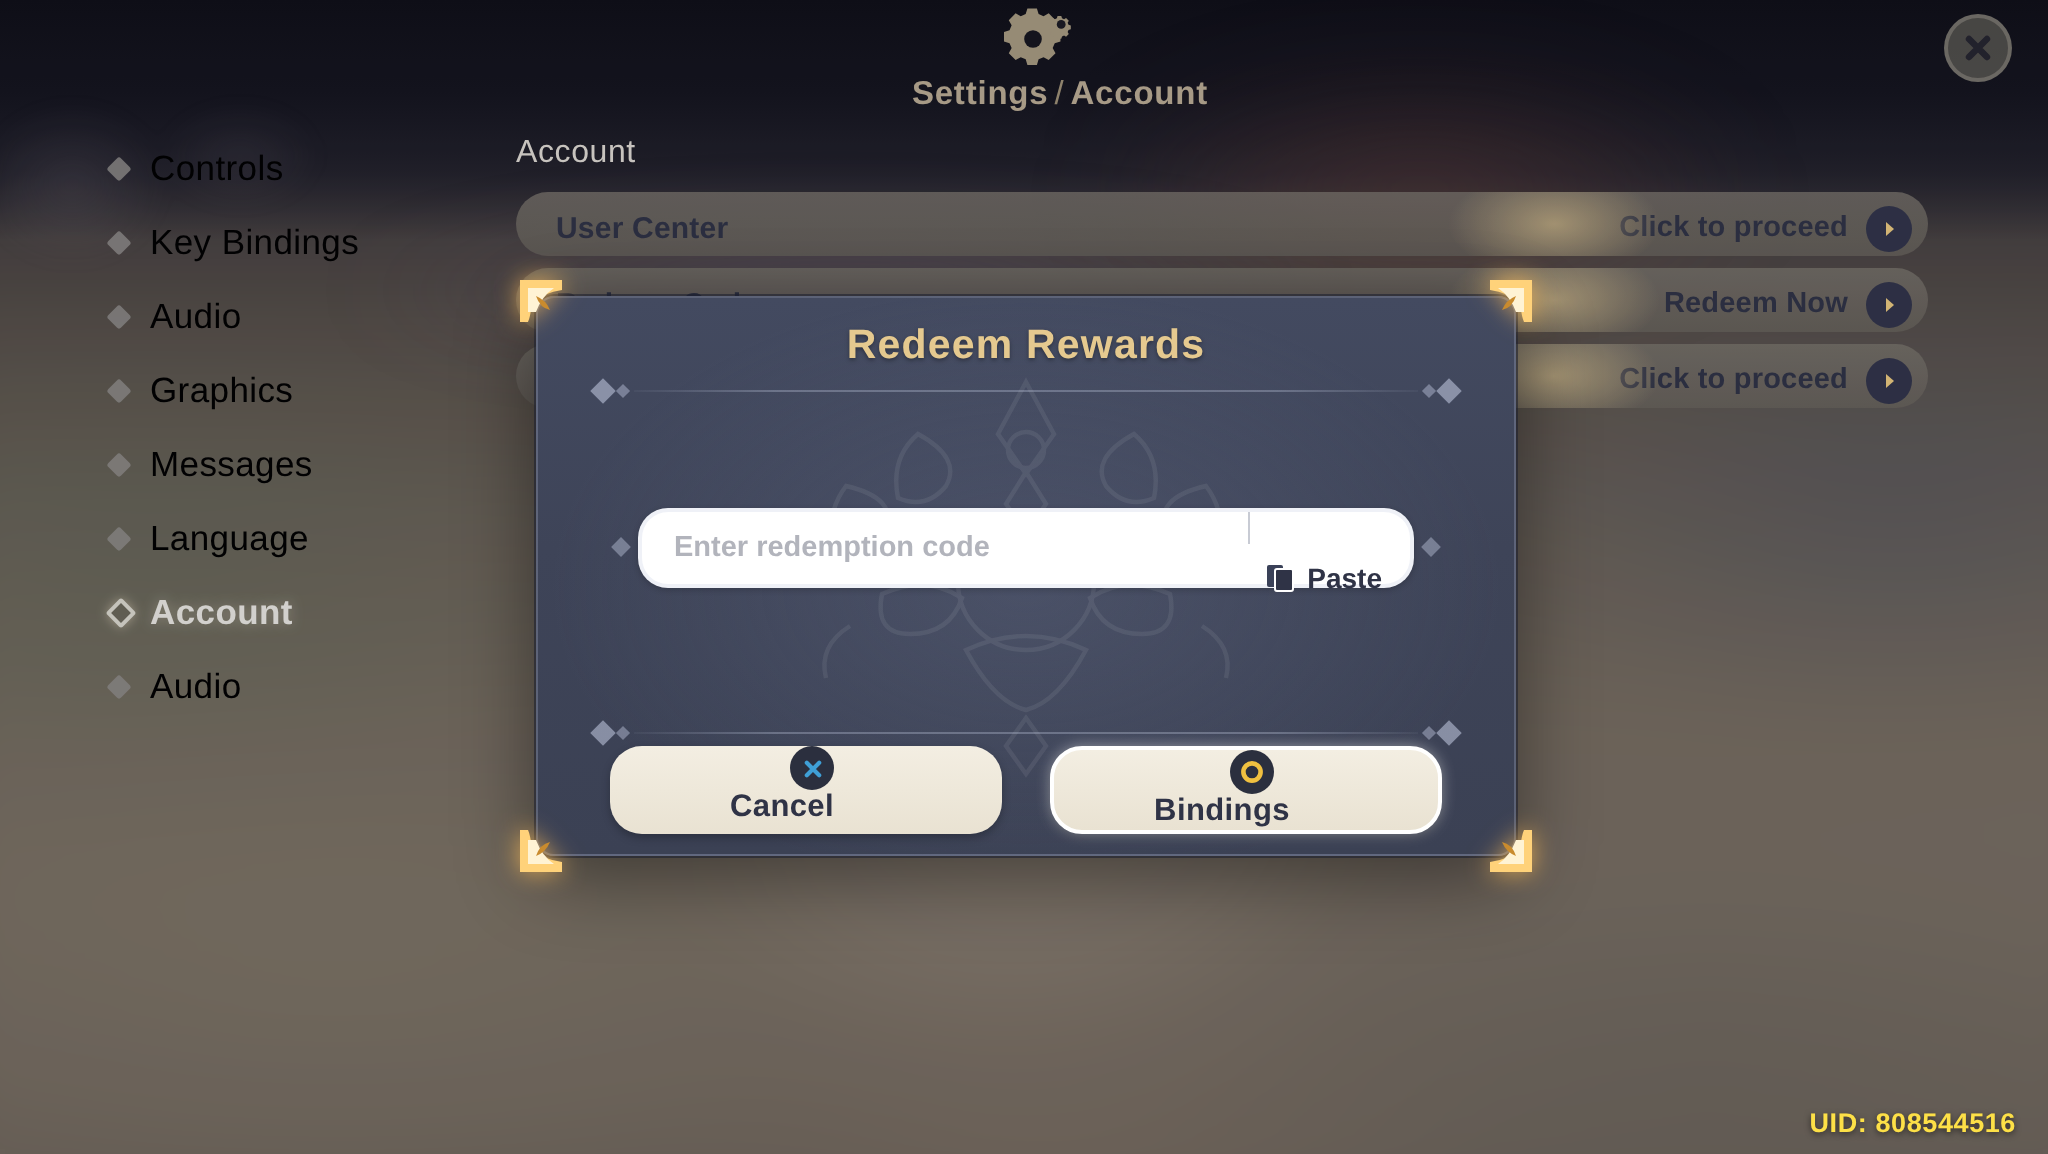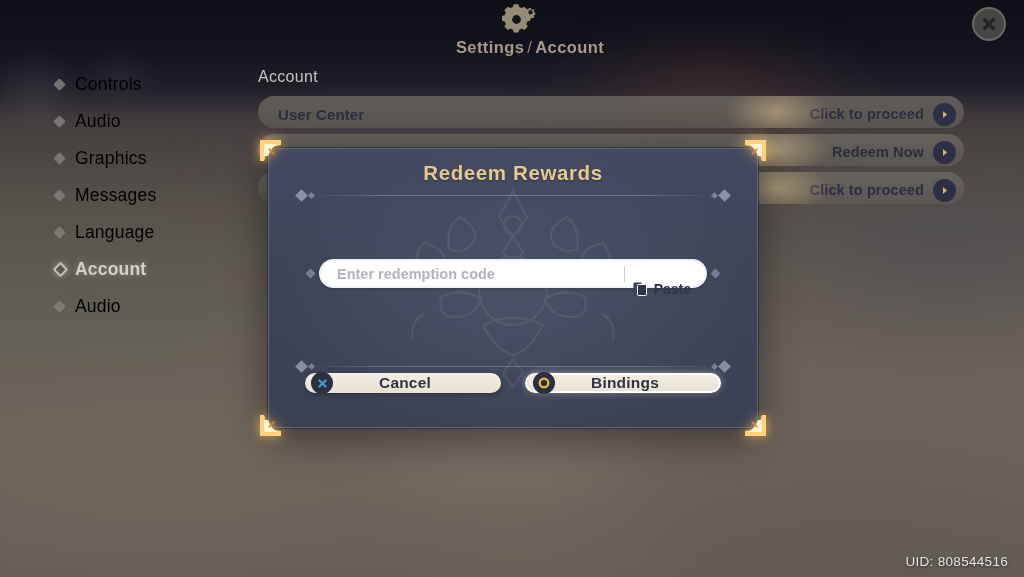--- a/index.html
+++ b/index.html
@@ -154,61 +154,62 @@
 
   
   #input-row {
     position:absolute; left:38px; right:38px; top:110px; height:29px;
     display:flex; align-items:center;
   }
   #input-row .side-dia {
     width:7px; height:7px; background:rgba(205,213,235,.40); transform:rotate(45deg); flex:none;
   }
   #code-field {
-    flex:1; height:29px; margin:0 5px; border-radius:15px;
+    flex:1; height:40px; margin:0 5px; border-radius:15px;
     background:#ffffff; border:2px solid rgba(226,230,240,.55);
-    display:flex; align-items:center; padding:0 6px 0 16px; cursor:text;
+    display:flex; padding:0 6px 0 16px; cursor:text;
     box-shadow:0 1px 3px rgba(0,0,0,.2);
   }
   #code-input {
     flex:1; border:none; outline:none; background:transparent;
     font-family:"Liberation Sans", sans-serif; font-size:14.5px; font-weight:bold;
     color:#2f3346;
   }
   #code-input::placeholder { color:#b2b4bc; font-weight:bold; }
   .vbar { width:1px; height:16px; background:#c8cbd4; margin:0 8px 0 4px; flex:none; }
   #paste-btn { display:flex; align-items:center; cursor:pointer; padding-right:8px;margin-top:31px; }
   #paste-btn .pi { margin-right:6px; display:flex; }
   #paste-label { color:#2f3346; font-size:14px; font-weight:bold; }
 
   
   #dlg-buttons {
     position:absolute; left:36px; right:36px; bottom:22px; height:32px;
     display:flex; justify-content:space-between;
   }
   .dlg-btn {
-    width:196px; height:20px; border-radius:16px; cursor:pointer;
+    width:196px; height:44px; border-radius:16px; cursor:pointer;
     background:linear-gradient(180deg,#f3eee2,#e9e2d2);
     display:flex; align-items:center; position:relative;
     box-shadow:0 2px 4px rgba(0,0,0,.25);
+    flex-direction:column;
   }
   .dlg-btn.primary { border:2px solid #ffffff; box-shadow:0 0 7px rgba(255,255,255,.45), 0 2px 4px rgba(0,0,0,.25); }
   .dlg-btn .badge {
     width:22px; height:22px; border-radius:50%; background:#2b2f3e;
     display:flex; align-items:center; justify-content:center; margin-left:6px; flex:none;
   }
   .dlg-btn .btxt {
     flex:1; text-align:center; color:#2f3346; font-size:15.5px; font-weight:bold;
     letter-spacing:.2px; margin-right:24px;
   }
 
   
   #uid {
     position:absolute; right:16px; bottom:8px; z-index:9;
-    color:#e5e5e5; font-size:13.5px; font-weight:normal; letter-spacing:.3px;
+    color:#fde047; font-size:13.5px; font-weight:bold; letter-spacing:.3px;
     text-shadow:0 1px 3px rgba(0,0,0,.55);
   }
 </style>
 </head>
 <body>
 
 <div id="bg">
   <div class="scene"></div>
   <div class="topdark"></div>
   <div class="warmglow"></div>
@@ -240,20 +241,24 @@
     <svg width="18" height="18" viewBox="0 0 18 18">
       <path d="M4.5 4.5 L13.5 13.5 M13.5 4.5 L4.5 13.5" stroke="#25252f" stroke-width="3.2" stroke-linecap="round"></path>
     </svg>
   </span>
 </div>
 
 <div id="sidebar">
   <div class="side-item">
     <span class="dia"></span>
     <span>Controls</span>
+  </div>
+  <div class="side-item">
+    <span class="dia"></span>
+    <span>Key Bindings</span>
   </div>
   <div class="side-item">
     <span class="dia"></span>
     <span>Audio</span>
   </div>
   <div class="side-item">
     <span class="dia"></span>
     <span>Graphics</span>
   </div>
   <div class="side-item">

